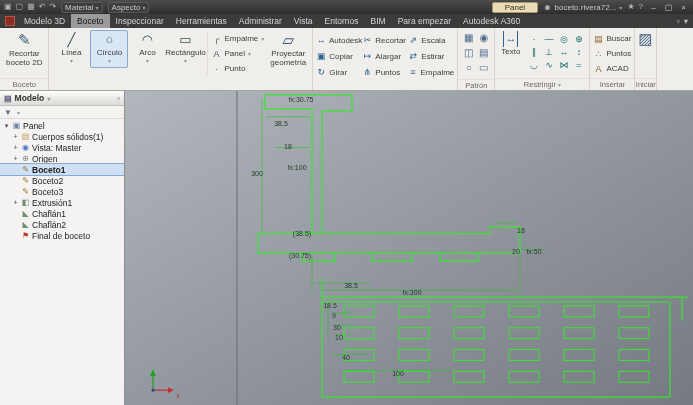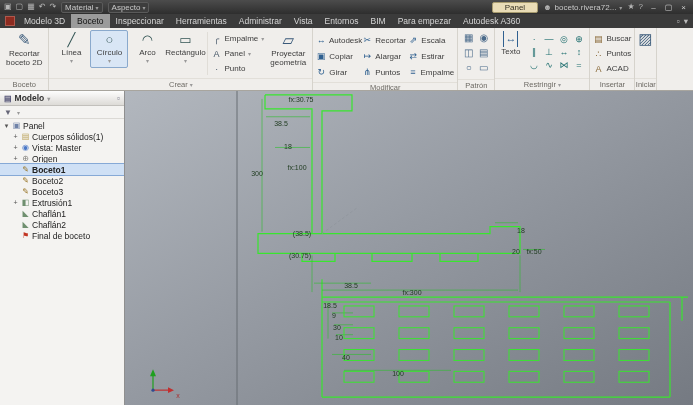--- a/index.html
+++ b/index.html
@@ -186,24 +186,20 @@
               <span class="sicon">∙</span>
               <span>Punto</span>
             </div>
           </div>
         <div class="bigbtn">
           <span class="bicon">▱</span>
           <span>Proyectar</span>
           <span>geometría</span>
         </div>
       </div>
-      <div class="rlabel">
-          <span>Crear</span>
-          <span class="caret">▾</span>
-        </div>
     </div>
 
     <div class="rgroup">
       <div class="rc">
           <div id="modify-grid">
             <div class="mbtn">
               <span class="micon">↔</span>
               <span>Autodesk</span>
             </div>
             <div class="mbtn">
@@ -232,23 +228,20 @@
             </div>
             <div class="mbtn">
               <span class="micon">⋔</span>
               <span>Puntos</span>
             </div>
             <div class="mbtn">
               <span class="micon">≡</span>
               <span>Empalme</span>
             </div>
           </div>
-        </div>
-      <div class="rlabel">
-          <span>Modificar</span>
         </div>
     </div>
 
     <div class="rgroup">
       <div class="rc">
           <div id="patron-grid">
             <span>▦</span>
             <span>◉</span>
             <span>◫</span>
             <span>▤</span>

